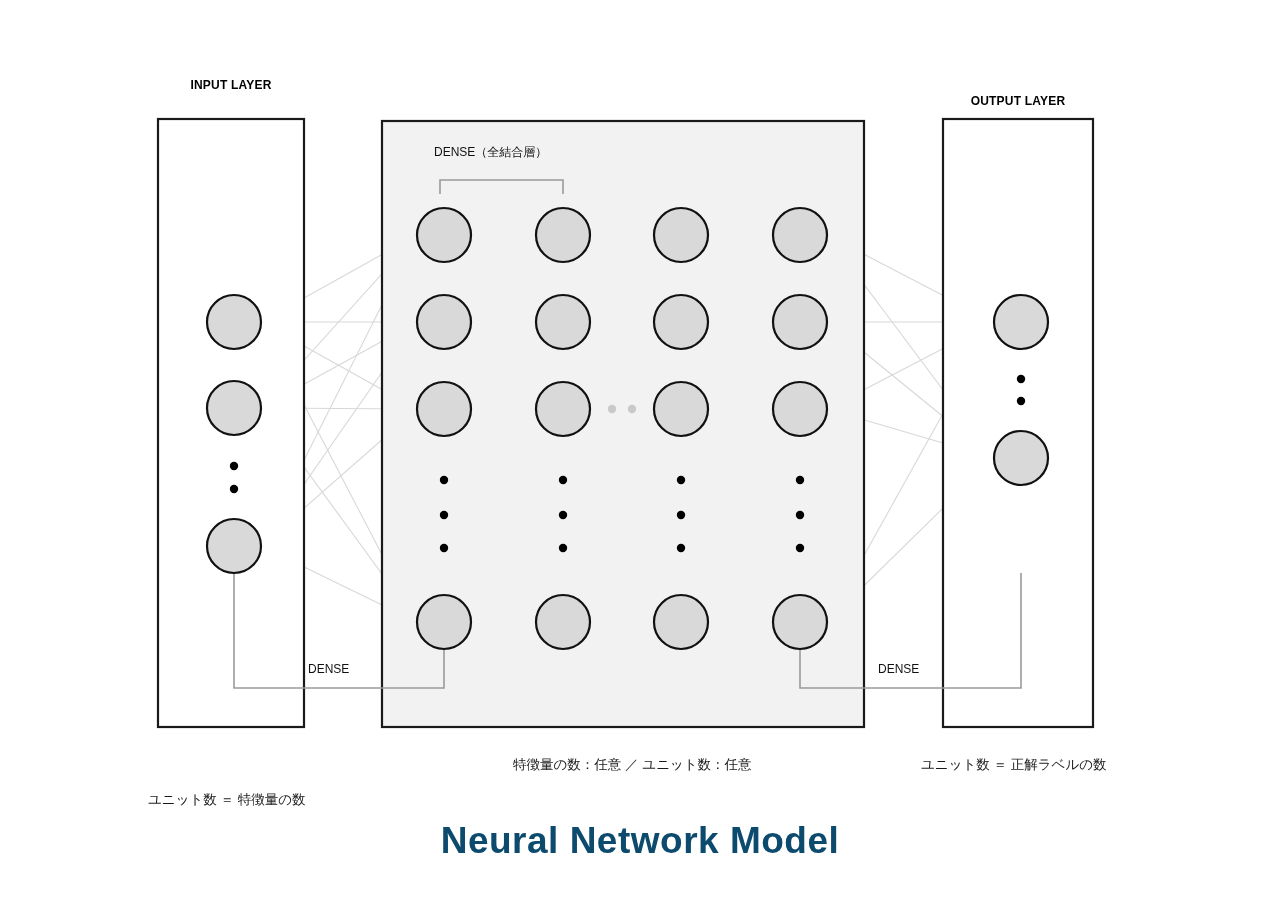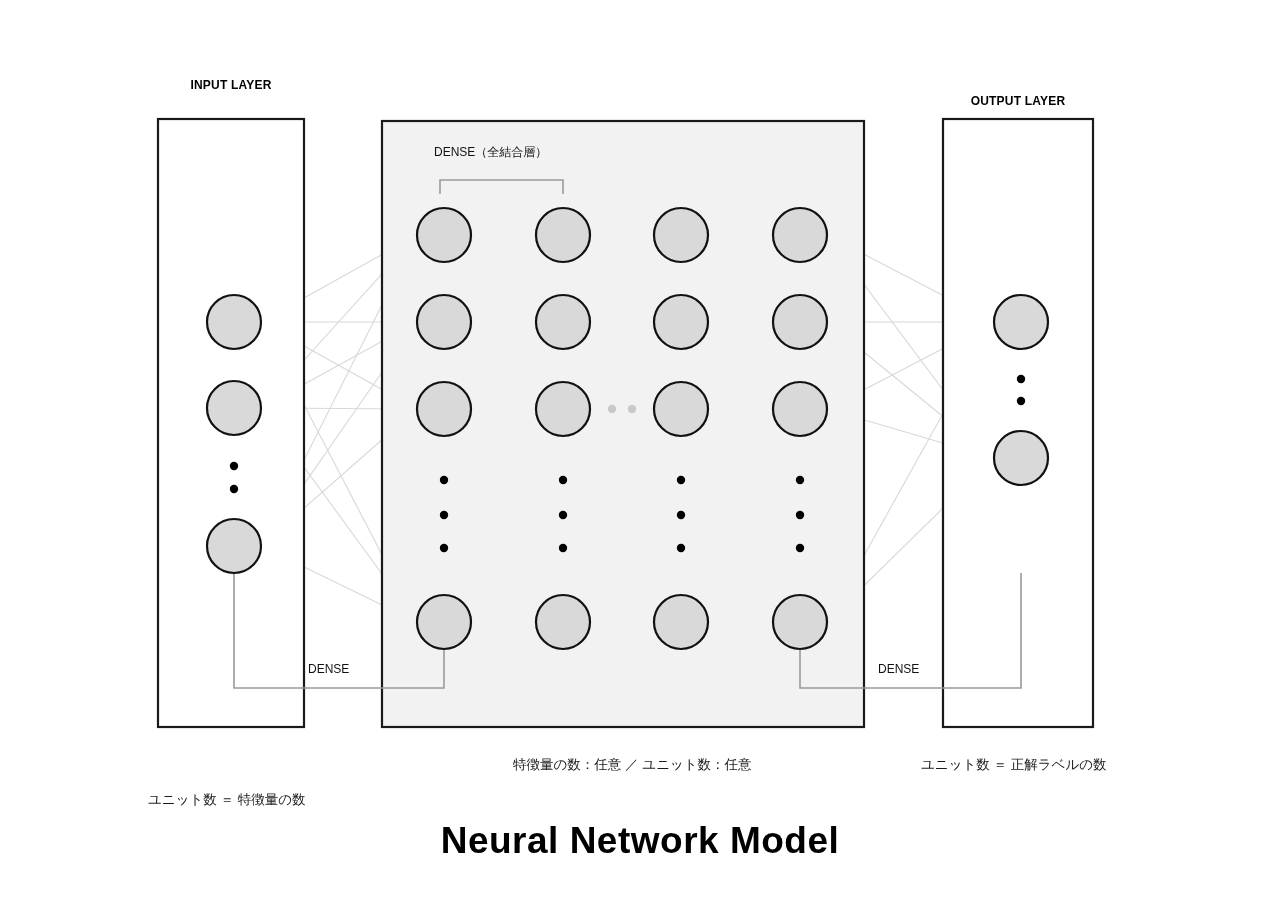--- a/index.html
+++ b/index.html
@@ -46,21 +46,21 @@
     position: absolute;
     font-size: 12px;
     color: #111111;
     white-space: nowrap;
     background: transparent;
   }
   .watermark {
     position: absolute;
     font-size: 37px;
     font-weight: bold;
-    color: #000000;
+    color: #0c4a6e;
     letter-spacing: 0.5px;
     white-space: nowrap;
   }
 </style>
 </head>
 <body>
 
 <div id="stage">
 
   <svg class="diagram" viewBox="0 0 1280 911">

